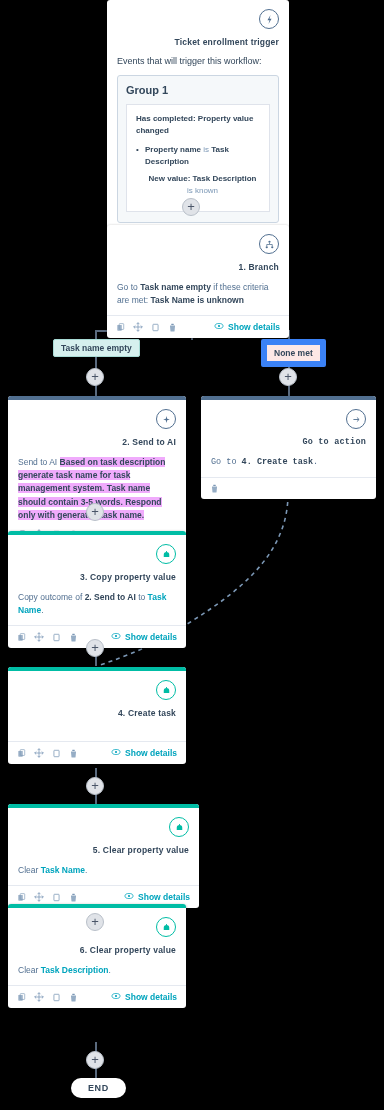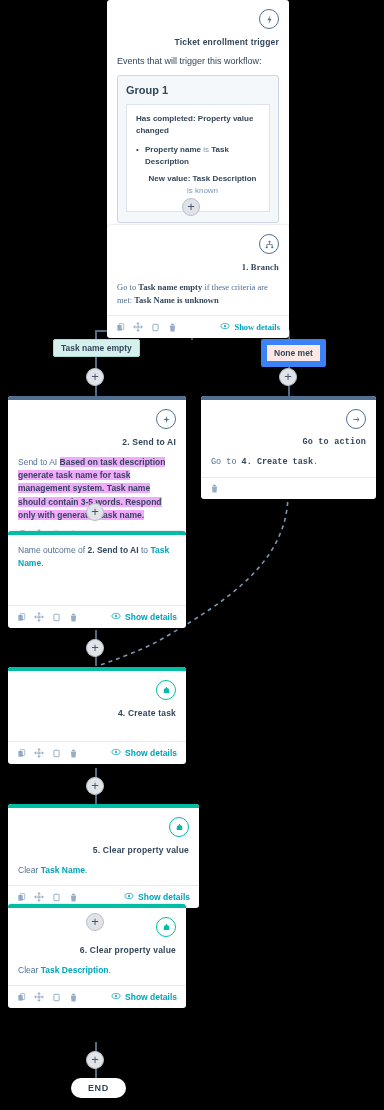--- a/index.html
+++ b/index.html
@@ -183,21 +183,21 @@
       <div class="show-details">
         <span><svg viewBox="0 0 16 16" width="10" height="10">
               <ellipse cx="8" cy="8" rx="6.5" ry="4" fill="none" stroke="currentColor" stroke-width="1.2"></ellipse>
               <circle cx="8" cy="8" r="1.7" fill="currentColor"></circle>
             </svg></span>
         <span>Show details</span>
       </div>
     </div>
   </div>
 
-  <div class="card" style="left:107px; top:225px; width:182px;font-family:Liberation Serif, serif;">
+  <div class="card" style="left:107px; top:225px; width:182px;">
     <div class="card-accent accent-none"></div>
     <div class="card-body">
       <div class="card-head">
         <span class="ic">
           <svg viewBox="0 0 16 16" width="11" height="11">
               <circle cx="8" cy="4" r="1.6" fill="currentColor"></circle>
               <circle cx="4" cy="12" r="1.6" fill="currentColor"></circle>
               <circle cx="12" cy="12" r="1.6" fill="currentColor"></circle>
               <path d="M8 5.6 V8 M8 8 H4 V10.4 M8 8 H12 V10.4" stroke="currentColor" stroke-width="1.1" fill="none"></path>
             </svg>
@@ -306,21 +306,30 @@
               <rect x="5" y="1" width="4" height="2" rx=".5" fill="currentColor"></rect>
             </svg>
           </span>
       </div>
     </div>
   </div>
 
   <div class="card" style="left:8px; top:531px; width:178px;">
     <div class="card-accent accent-teal"></div>
     <div class="card-body" style="min-height:70px;">
-      <div class="card-text"><span>Name outcome of </span><b>2. Send to AI</b><span> to </span><span class="lnk">Task Name</span><span>.</span></div>
+      <div class="card-head">
+        <span class="ic teal">
+          <svg viewBox="0 0 16 16" width="11" height="11">
+              <path d="M4 11.5 V8.5 a4 4 0 0 1 8 0 v3 z" fill="currentColor"></path>
+              <rect x="7.3" y="3" width="1.4" height="2.2" fill="currentColor"></rect>
+            </svg>
+        </span>
+        <span class="card-title">3. Copy property value</span>
+      </div>
+      <div class="card-text"><span>Copy outcome of </span><b>2. Send to AI</b><span> to </span><span class="lnk">Task Name</span><span>.</span></div>
     </div>
     <div class="card-foot">
       <div class="foot-icons">
         <span>
             <svg viewBox="0 0 14 14" width="9" height="9">
               <rect x="2" y="3" width="7" height="9" rx="1" fill="currentColor" opacity=".75"></rect>
               <rect x="5" y="1" width="7" height="9" rx="1" fill="none" stroke="currentColor" stroke-width="1"></rect>
             </svg>
           </span>
         <span>

